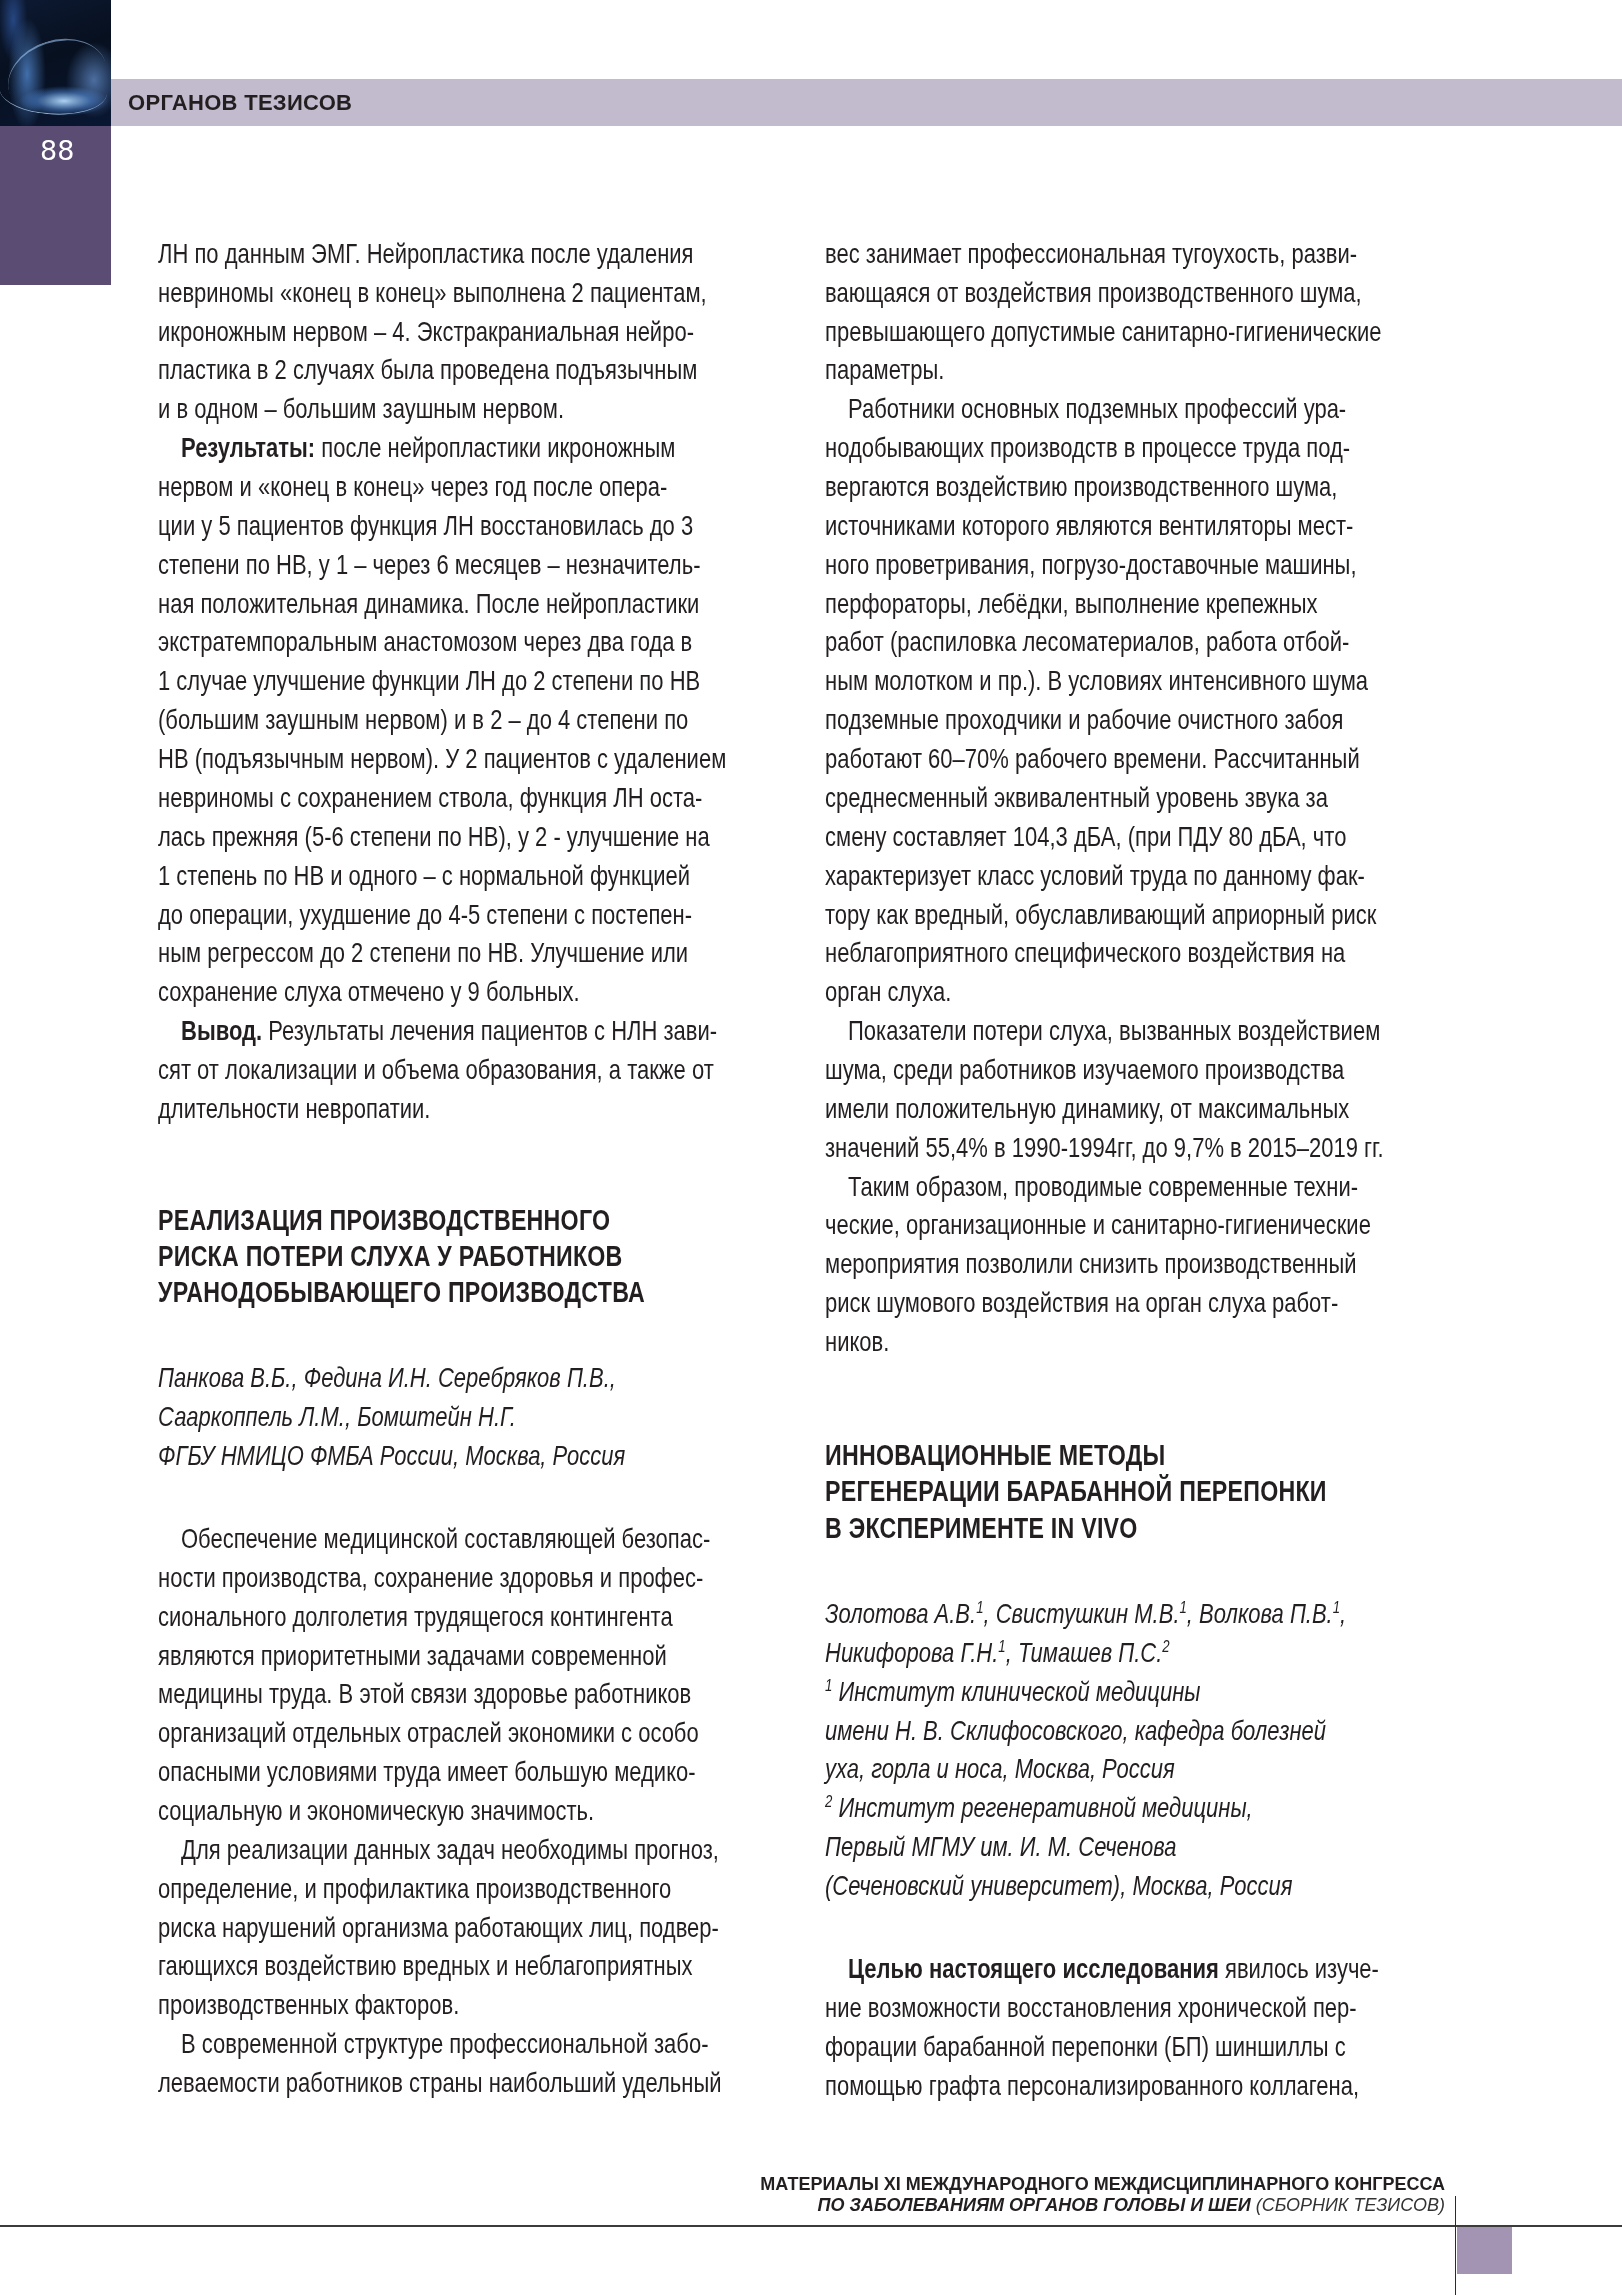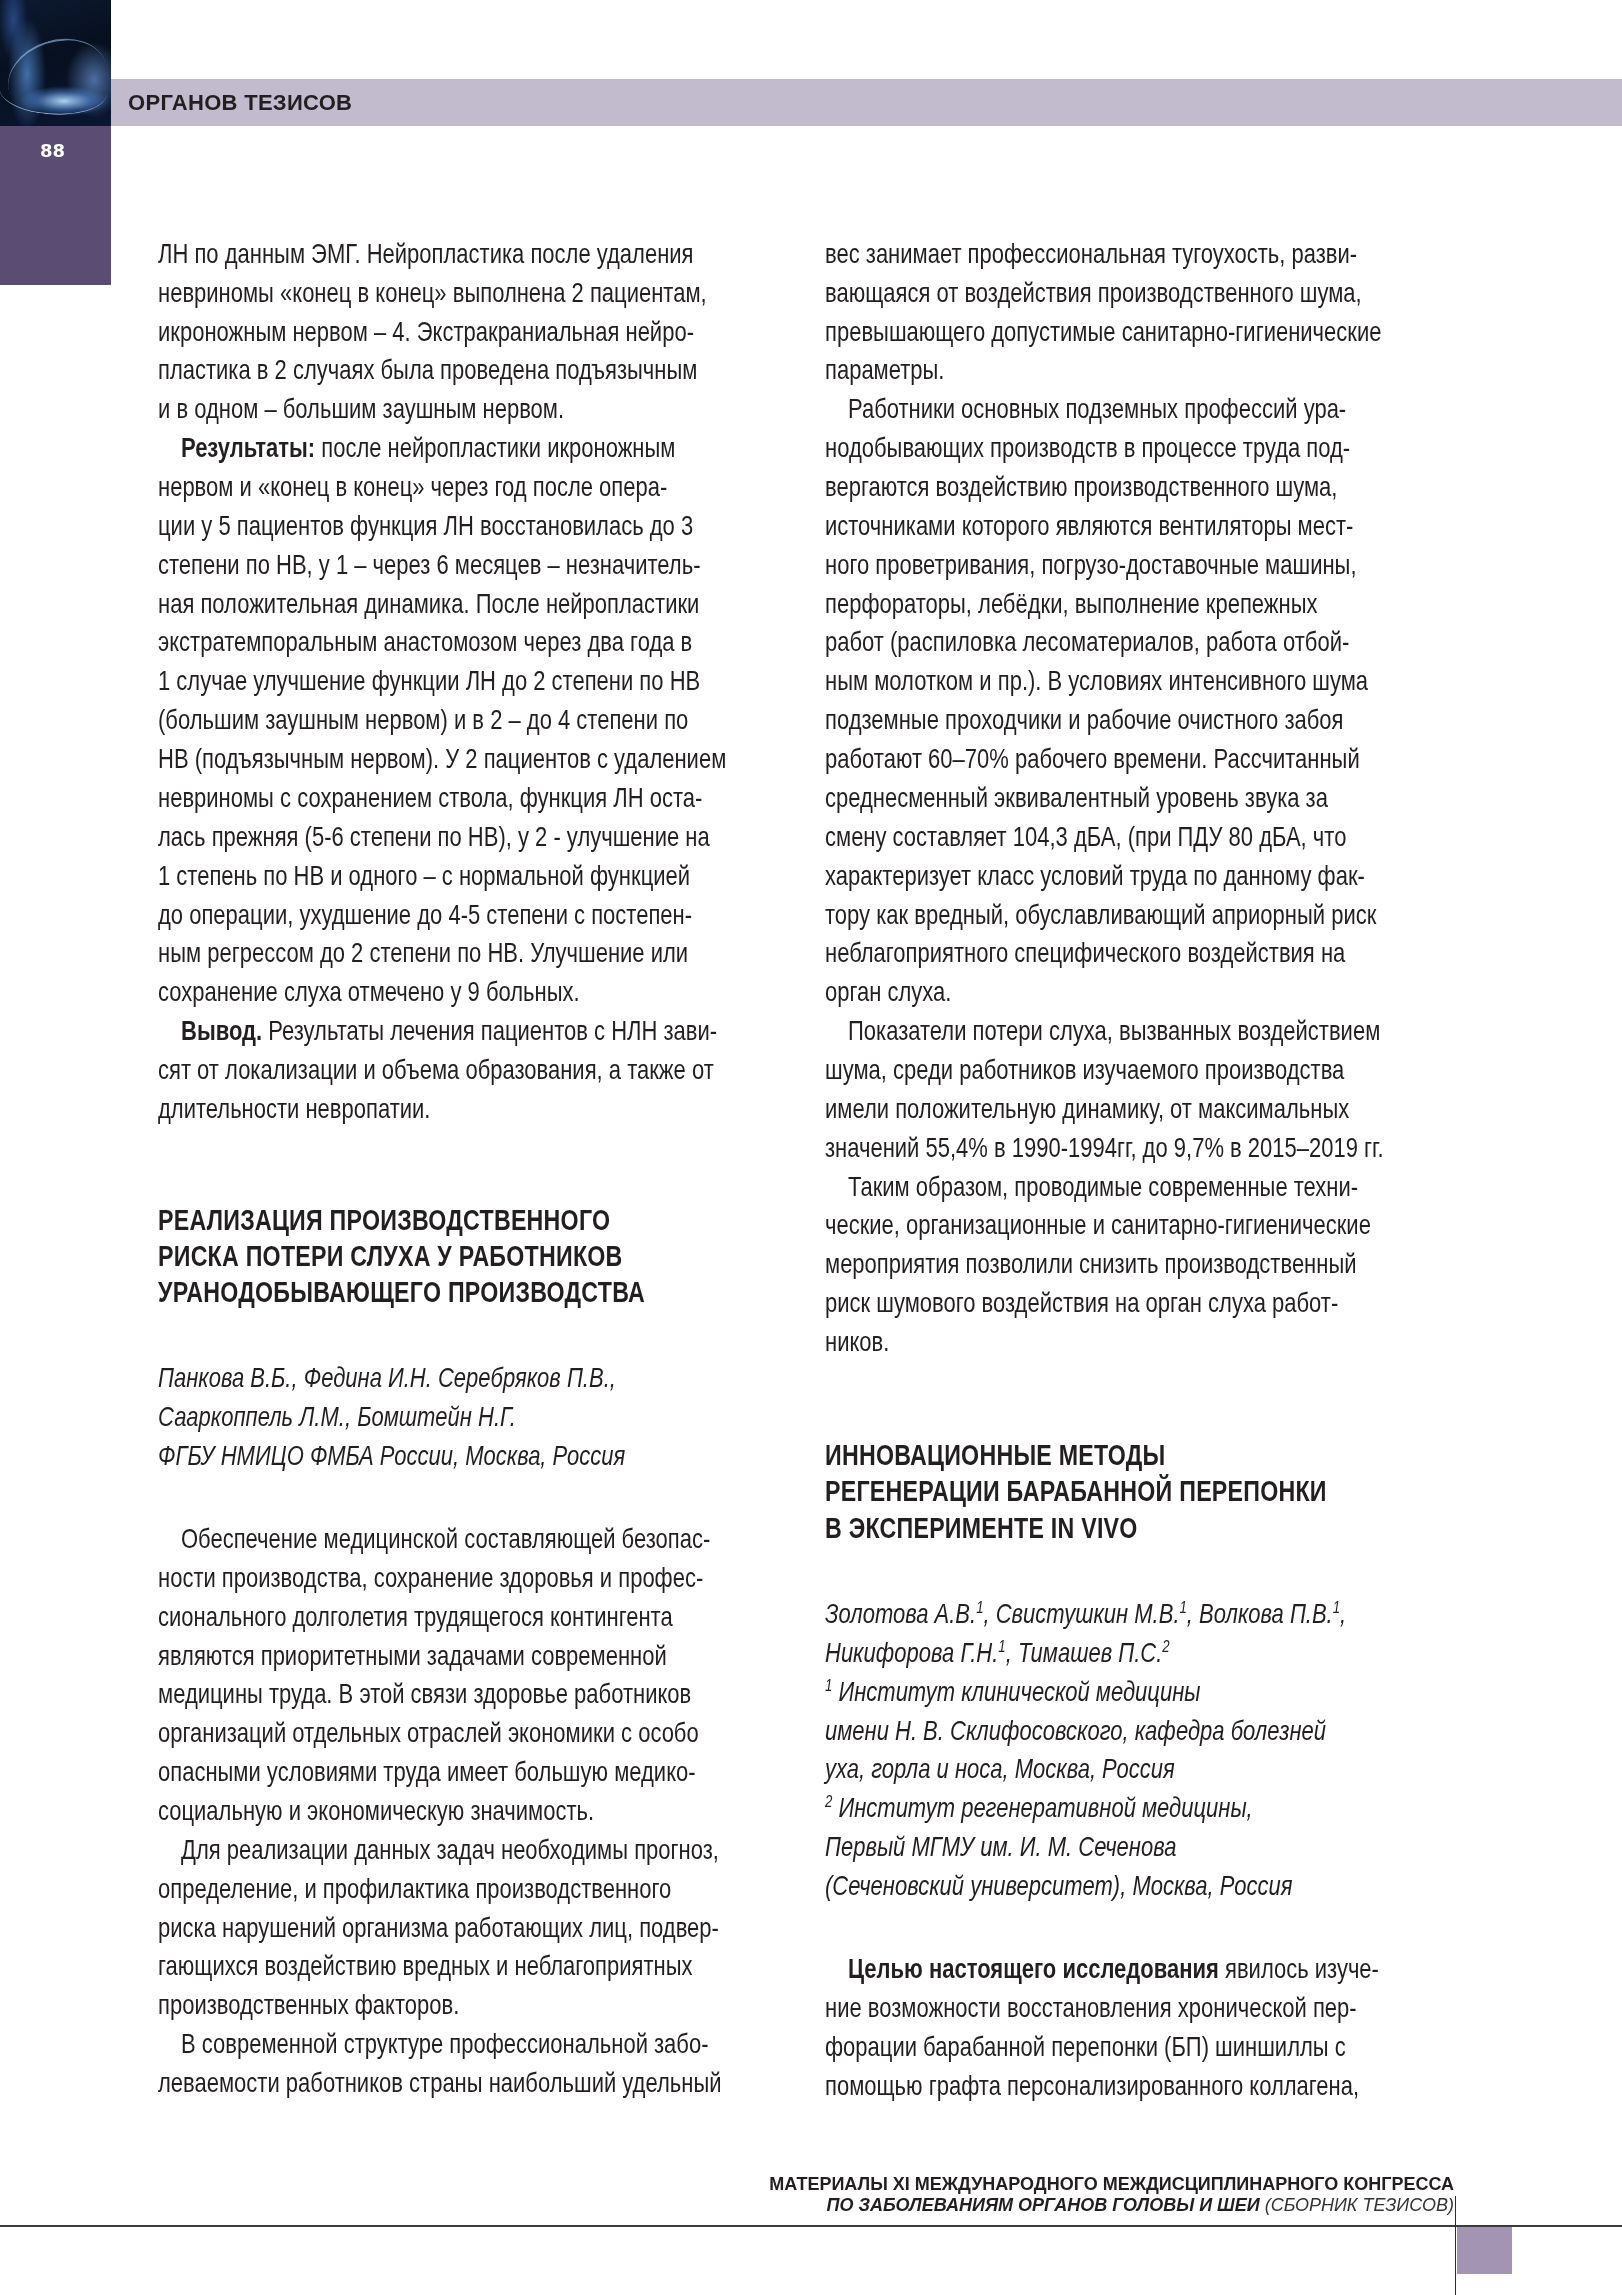--- a/index.html
+++ b/index.html
@@ -33,21 +33,21 @@
     position: absolute; left: 128px; top: 89px; height: 27px; line-height: 27px;
     font-family: "Liberation Sans", sans-serif; font-weight: bold; font-size: 22px;
     color: #231f20; letter-spacing: 0.3px;
   }
   .page-number-box {
     position: absolute; left: 0; top: 126px; width: 111px; height: 159px;
     background: #5a4c73;
   }
   .page-number {
     position: absolute; left: 40px; top: 136px; width: 47px;
-    font-family: "DejaVu Sans", sans-serif; font-weight: bold; font-size: 18px;
+    font-family: "DejaVu Sans", sans-serif; font-weight: normal; font-size: 27px;
     color: #ffffff; line-height: 29.5px;
   }
 
   
   .ln {
     position: absolute; white-space: nowrap;
     font-family: "Liberation Sans", sans-serif; font-size: 27.5px; color: #231f20;
     transform-origin: 0 0; line-height: 32px; height: 32px;
   }
   .c1 { left: 158px; }
@@ -57,21 +57,21 @@
   .b { font-weight: bold; }
   .it { font-style: italic; }
   .h {
     font-family: "Liberation Sans", sans-serif; font-weight: bold; font-size: 29px;
     color: #231f20; letter-spacing: 0.3px;
   }
   sup { font-size: 60%; line-height: 0; vertical-align: super; }
 
   
   .footer-line-1, .footer-line-2 {
-    position: absolute; right: 169px; white-space: nowrap;
+    position: absolute; right: 178px; white-space: nowrap;
     font-family: "Liberation Sans", sans-serif; font-weight: bold; font-size: 18px;
     color: #231f20; line-height: 21.4px; text-align: right;
   }
   .footer-line-1 { top: 2174px; }
   .footer-line-2 { top: 2195px; font-style: italic; }
   .footer-light { font-weight: normal; color: #333; }
   .footer-hline {
     position: absolute; left: 0; top: 2225px; width: 1623px; height: 2px; background: #3b3b3b;
   }
   .footer-vline {

